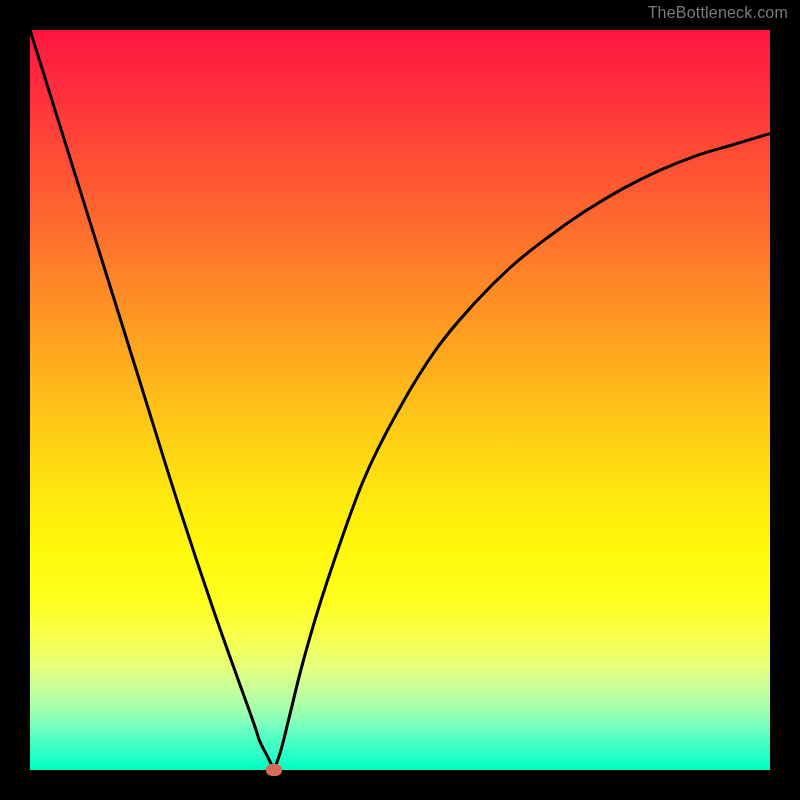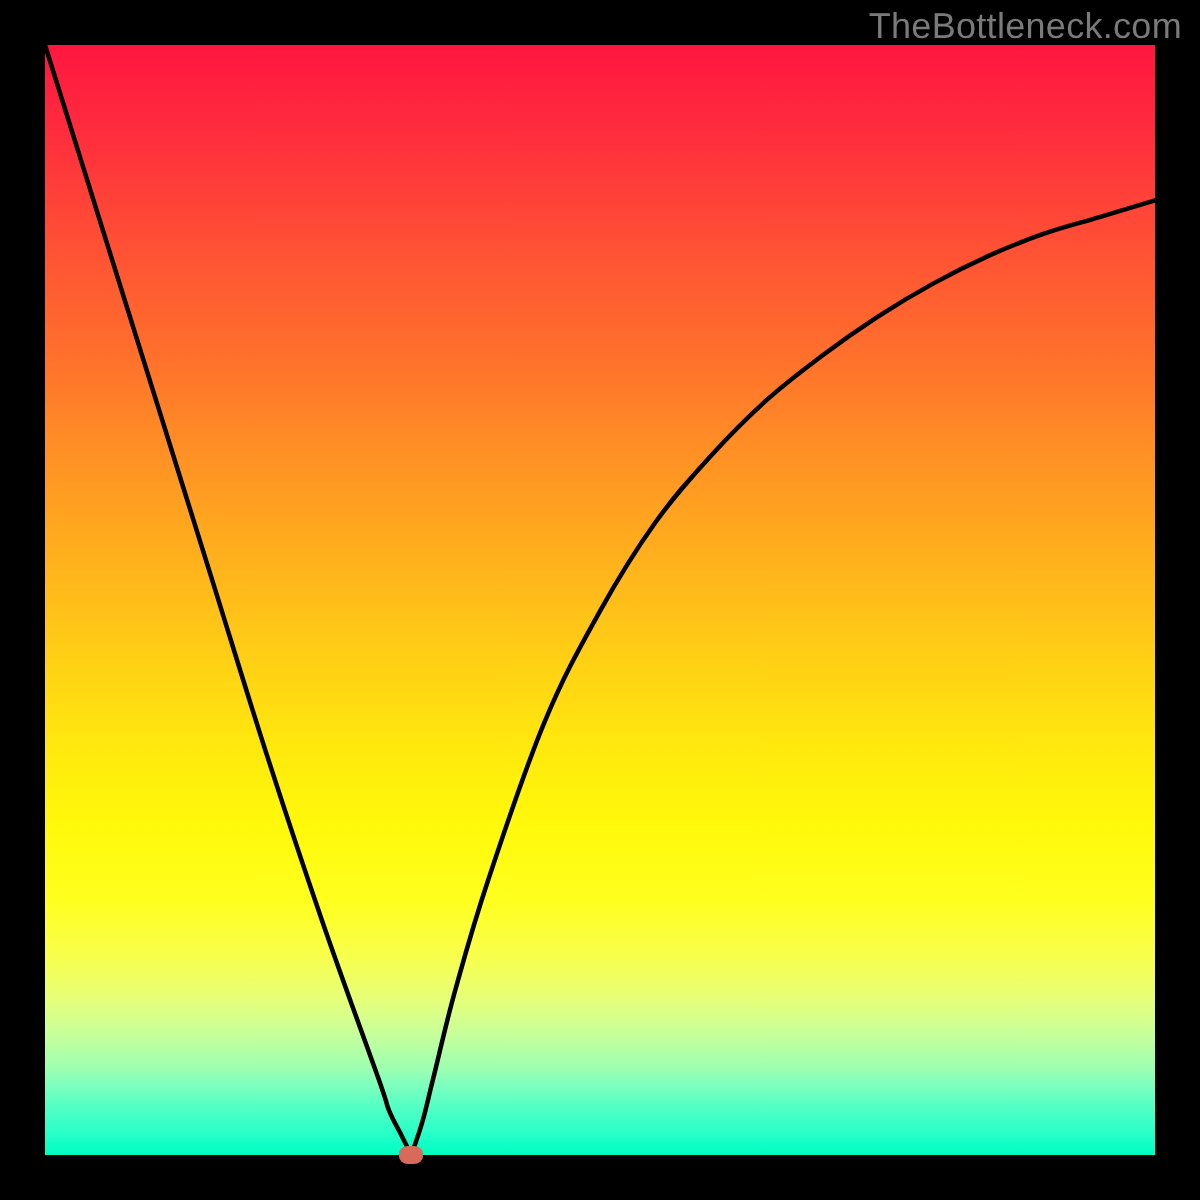--- a/index.html
+++ b/index.html
@@ -16,21 +16,21 @@
     top: 0;
     width: 800px;
     height: 800px;
     background: #000;
   }
   .watermark {
     position: absolute;
     top: 4px;
     right: 12px;
     font-family: Arial, Helvetica, sans-serif;
-    font-size: 24px;
+    font-size: 16px;
     color: #7a7a7a;
     font-weight: 500;
     letter-spacing: 0.2px;
   }
   .plot-area {
     position: absolute;
     left: 30px;
     top: 30px;
     width: 740px;
     height: 740px;

